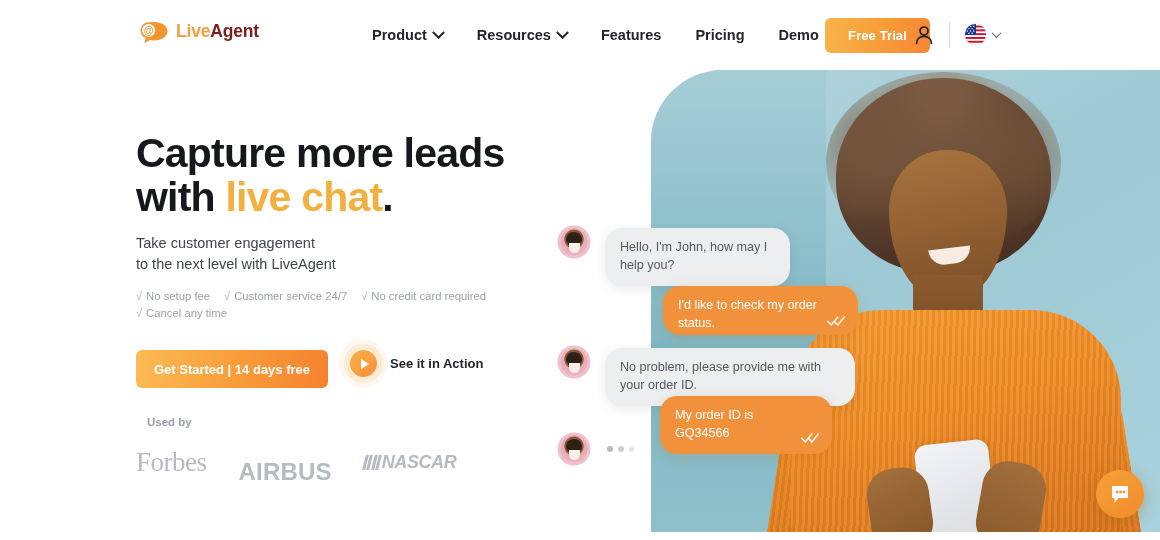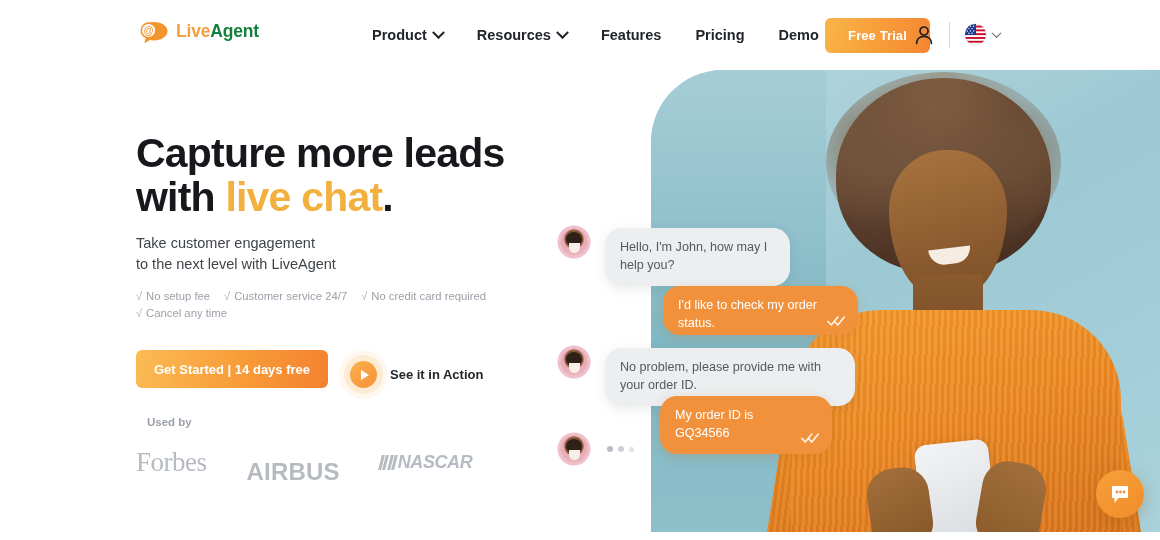--- a/index.html
+++ b/index.html
@@ -40,21 +40,21 @@
     width: 30px; height: 24px;
   }
   .brand-text {
     font-size: 17.5px;
     font-weight: bold;
     letter-spacing: -0.2px;
     white-space: nowrap;
     line-height: 1;
   }
   .brand-live { color: #F2A03D; }
-  .brand-agent { color: #15803d; text-align: right; }
+  .brand-agent { color: #7f1d1d; text-align: right; }
 
   .nav {
     position: absolute;
     left: 355px; top: 0;
     height: 70px;
     display: flex;
     gap: 0px;
   }
   .nav-item {
     display: flex;
@@ -346,21 +346,21 @@
     font-size: 11.3px;
     color: #9ba1a9;
   }
   .check-item { display: flex; align-items: center; gap: 4px; white-space: nowrap; }
   .check-mark { font-size: 11px; color: #a9aeb5; }
 
   .cta-row {
     position: absolute;
     left: 136px; top: 350px;
     display: flex;
-    align-items: flex-end;
+    align-items: flex-start;
     gap: 22px;
   }
   .btn-started {
     width: 192px; height: 38px;
     border: none;
     border-radius: 6px;
     background: linear-gradient(100deg, #FBBB55 0%, #F89B38 55%, #F5812F 100%);
     color: #ffffff;
     font-size: 13px;
     font-weight: bold;
@@ -401,21 +401,21 @@
     left: 147px; top: 416px;
     font-size: 11.5px;
     font-weight: bold;
     color: #9ba1a9;
   }
   .logos {
     position: absolute;
     left: 136px; top: 440px;
     display: flex;
     align-items: center;
-    gap: 40px;
+    gap: 32px;
   }
   .logo-forbes {
     font-family: "Liberation Serif", serif;
     font-size: 27px;
     color: #b6bbc1;
     letter-spacing: -0.5px;
     line-height: 1;
   }
   .logo-airbus {
     font-size: 24px;

